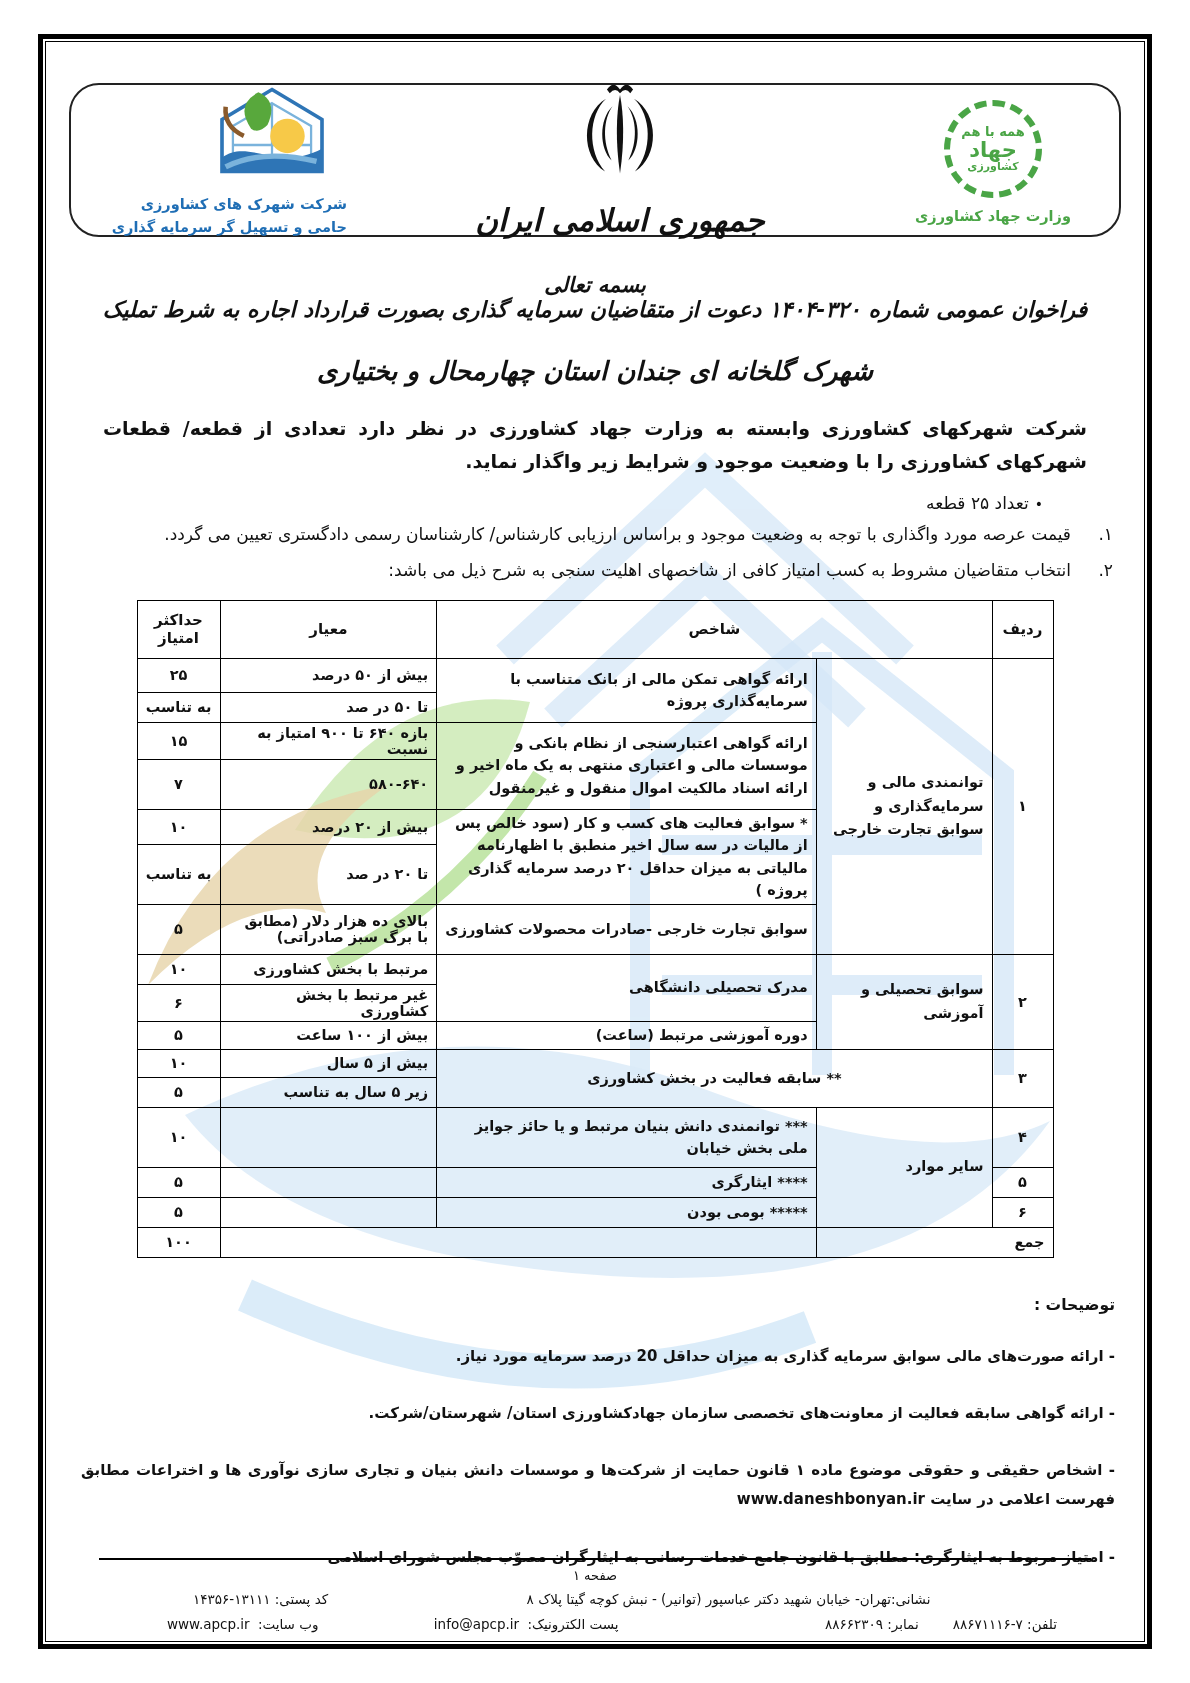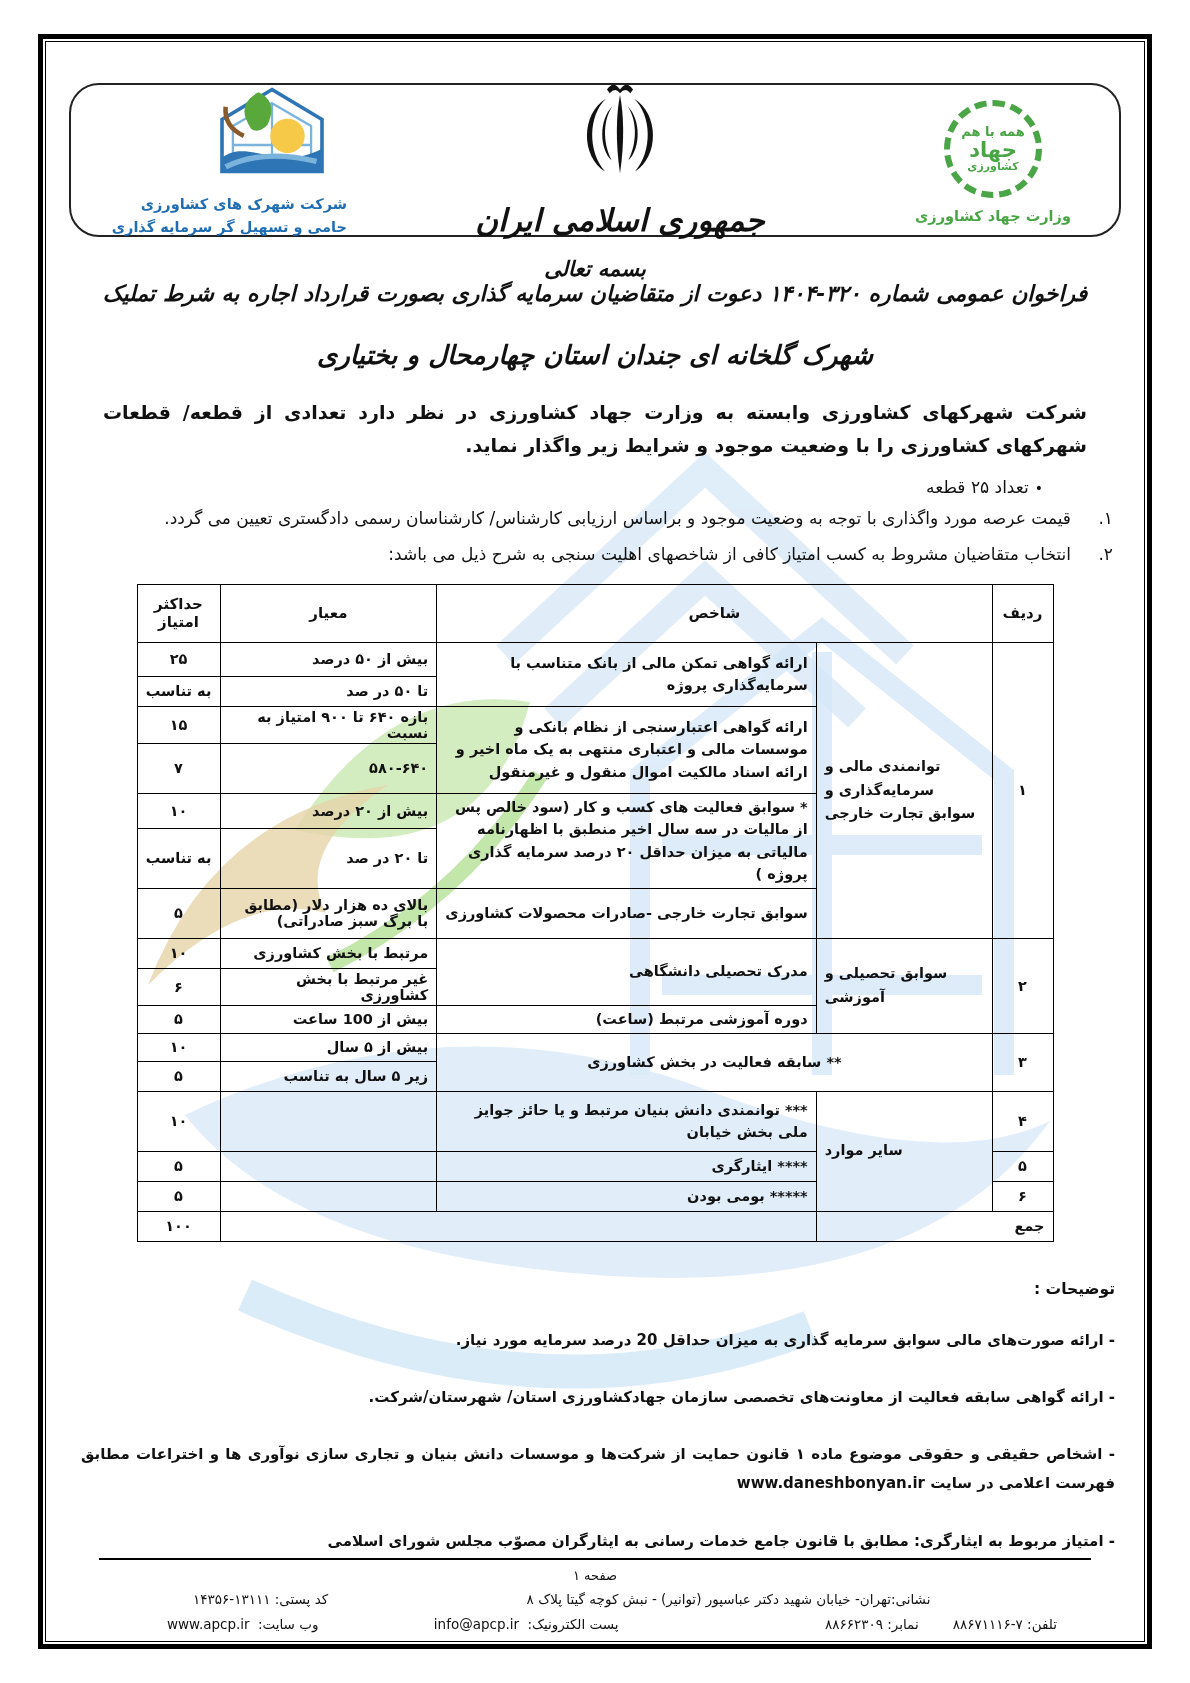--- a/index.html
+++ b/index.html
@@ -29,36 +29,36 @@
     align-items:center; justify-content:center; line-height:1.05;
   }
   .wreath .motto{font-size:13px; color:#4aa546; font-weight:bold;}
   .wreath .n1{font-size:21px; color:#4aa546; font-weight:bold;}
   .wreath .n2{font-size:11px; color:#4aa546; font-weight:bold;}
   .ministry-caption{margin-top:10px; color:#4aa546; font-weight:bold; font-size:14.5px;}
   .cal{font-style:italic; font-weight:bold;}
   .country-title{font-size:31px; margin-top:4px;}
   .clogo-line{color:#1f6eb5; font-weight:bold; font-size:14.5px; margin-top:7px;}
   
-  .basmala{text-align:center; font-size:21px; margin-top:20px;}
+  .basmala{text-align:center; font-size:21px; margin-top:36px;}
   .call-title{text-align:center; font-size:22px; }
   .town-title{text-align:center; font-size:26px; margin-top:34px;}
   
   .intro{margin:26px 58px 0; font-size:19px; font-weight:bold; line-height:1.75; text-align:justify;}
   .bullet-line{margin:14px 102px 0 0; font-size:17px;}
   .bullet-dot{font-size:14px; margin-left:6px;}
   .num-list{margin:6px 32px 0 40px; padding:0; list-style:none;}
   .num-list li{position:relative; padding-right:42px; font-size:17px; line-height:1.8; margin-top:6px;}
   .num-list .marker{position:absolute; right:0; top:0;}
   
   table.score-table{border-collapse:collapse; width:917px; margin:14px auto 0; background:transparent;}
   .score-table td,.score-table th{border:1.4px solid #000; font-weight:bold; font-size:14.5px; padding:2px 8px; vertical-align:middle;}
   .score-table th{text-align:center; font-size:15px;}
   .c-radif{text-align:center;}
-  .c-cat{text-align:left; line-height:1.6;}
+  .c-cat{text-align:right; line-height:1.6;}
   .c-ind{text-align:right; line-height:1.55;}
   .c-ind-wide{text-align:center;}
   .c-crit{text-align:right;}
   .c-score{text-align:center;}
   .c-total{text-align:right; padding-left:8px; padding-right:62px;}
   tr.h58{height:58px;} tr.h34{height:34px;} tr.h30{height:30px;} tr.h50{height:50px;}
   tr.h28{height:28px;} tr.h60{height:60px;}
   
   .notes{margin:38px 30px 0 36px;}
   .notes-heading{font-weight:bold; font-size:15.5px;}
@@ -226,21 +226,21 @@
           <td class="c-ind" rowspan="2">مدرک تحصیلی دانشگاهی</td>
           <td class="c-crit">مرتبط با بخش کشاورزی</td>
           <td class="c-score">۱۰</td>
         </tr>
         <tr class="h30">
           <td class="c-crit">غیر مرتبط با بخش کشاورزی</td>
           <td class="c-score">۶</td>
         </tr>
         <tr class="h28">
           <td class="c-ind">دوره آموزشی مرتبط (ساعت)</td>
-          <td class="c-crit">بیش از 100 ساعت</td>
+          <td class="c-crit">بیش از ۱۰۰ ساعت</td>
           <td class="c-score">۵</td>
         </tr>
 
         <tr class="h28">
           <td class="c-radif" rowspan="2">۳</td>
           <td class="c-ind-wide" colspan="2" rowspan="2">** سابقه فعالیت در بخش کشاورزی</td>
           <td class="c-crit">بیش از ۵ سال</td>
           <td class="c-score">۱۰</td>
         </tr>
         <tr class="h30">

